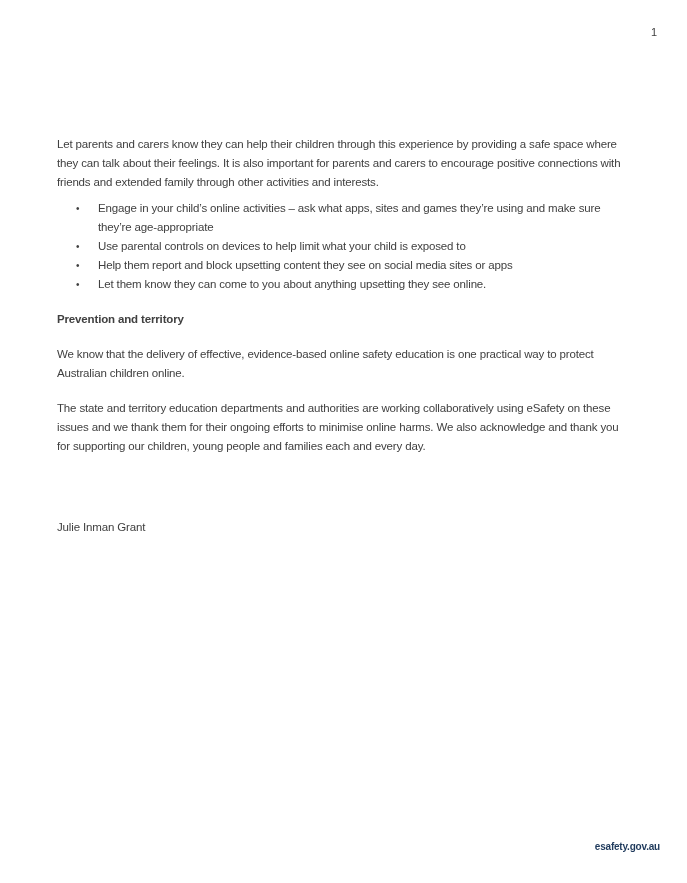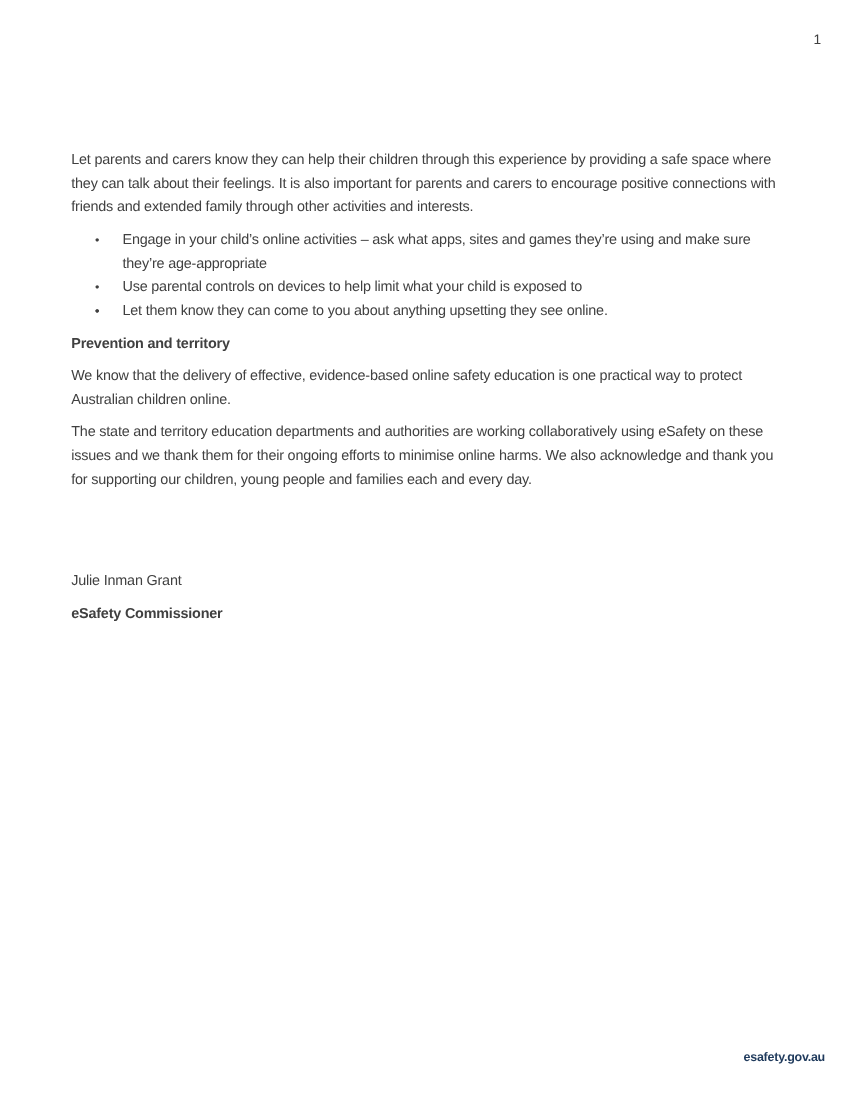--- a/index.html
+++ b/index.html
@@ -19,21 +19,21 @@
   }
   .page-number{
     position:absolute;top:26px;right:30px;
     font-size:11px;line-height:13px;color:var(--body-text);
   }
   .content{
     position:absolute;top:119px;left:57px;width:574px;
     font-size:11.5px;line-height:19px;letter-spacing:-0.15px;
     color:var(--body-text);
   }
-  .content p{margin:0 0 7px 0;}
+  .content p{margin:16px 0 7px 0;}
   .para-heading{font-weight:bold;}
   ul.tips-list{
     list-style:none;margin:0 0 7px 0;padding:0;
   }
   ul.tips-list li{
     position:relative;padding-left:41px;margin:0;
   }
   ul.tips-list li .bullet{
     position:absolute;left:19px;top:0;
     font-size:10px;line-height:19px;
@@ -69,34 +69,34 @@
       <li>
         <span class="bullet">•</span>
         <span>Engage in your child’s online activities – ask what apps, sites and games they’re using and make sure they’re age-appropriate</span>
       </li>
       <li>
         <span class="bullet">•</span>
         <span>Use parental controls on devices to help limit what your child is exposed to</span>
       </li>
       <li>
         <span class="bullet">•</span>
+        <span>Help them report and block upsetting content they see on social media sites or apps</span>
       </li>
       <li>
         <span class="bullet">•</span>
         <span>Let them know they can come to you about anything upsetting they see online.</span>
       </li>
     </ul>
 
     <p class="para-heading">Prevention and territory</p>
 
     <p>We know that the delivery of effective, evidence-based online safety education is one practical way to protect Australian children online.</p>
 
     <p>The state and territory education departments and authorities are working collaboratively using eSafety on these issues and we thank them for their ongoing efforts to minimise online harms. We also acknowledge and thank you for supporting our children, young people and families each and every day.</p>
 
     <p class="signature-name">Julie Inman Grant</p>
 
-    <p class="signature-title">eSafety Commissioner</p>
 
   </div>
 
   <a class="footer-link">esafety.gov.au</a>
 
 </div>
 
 </body></html>

